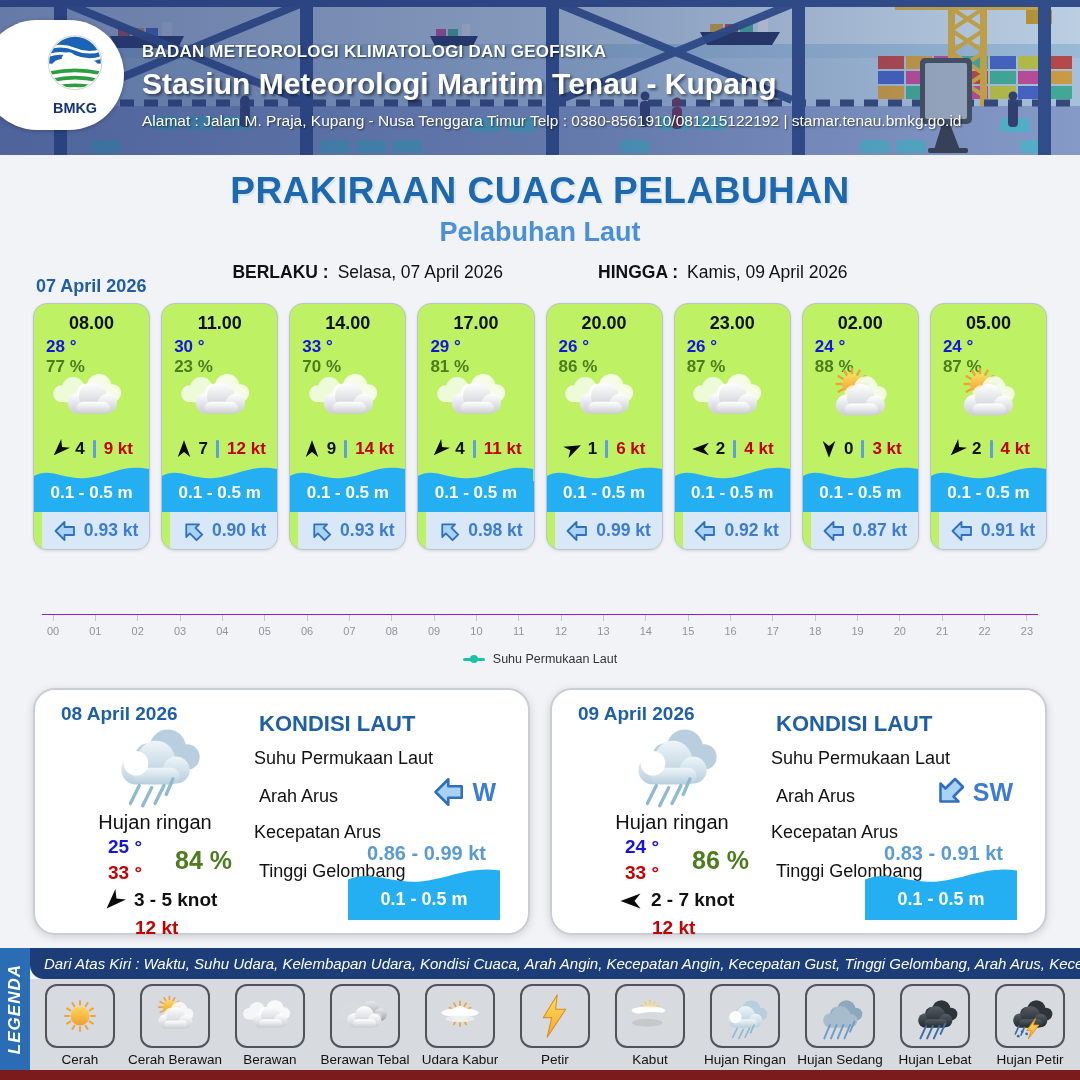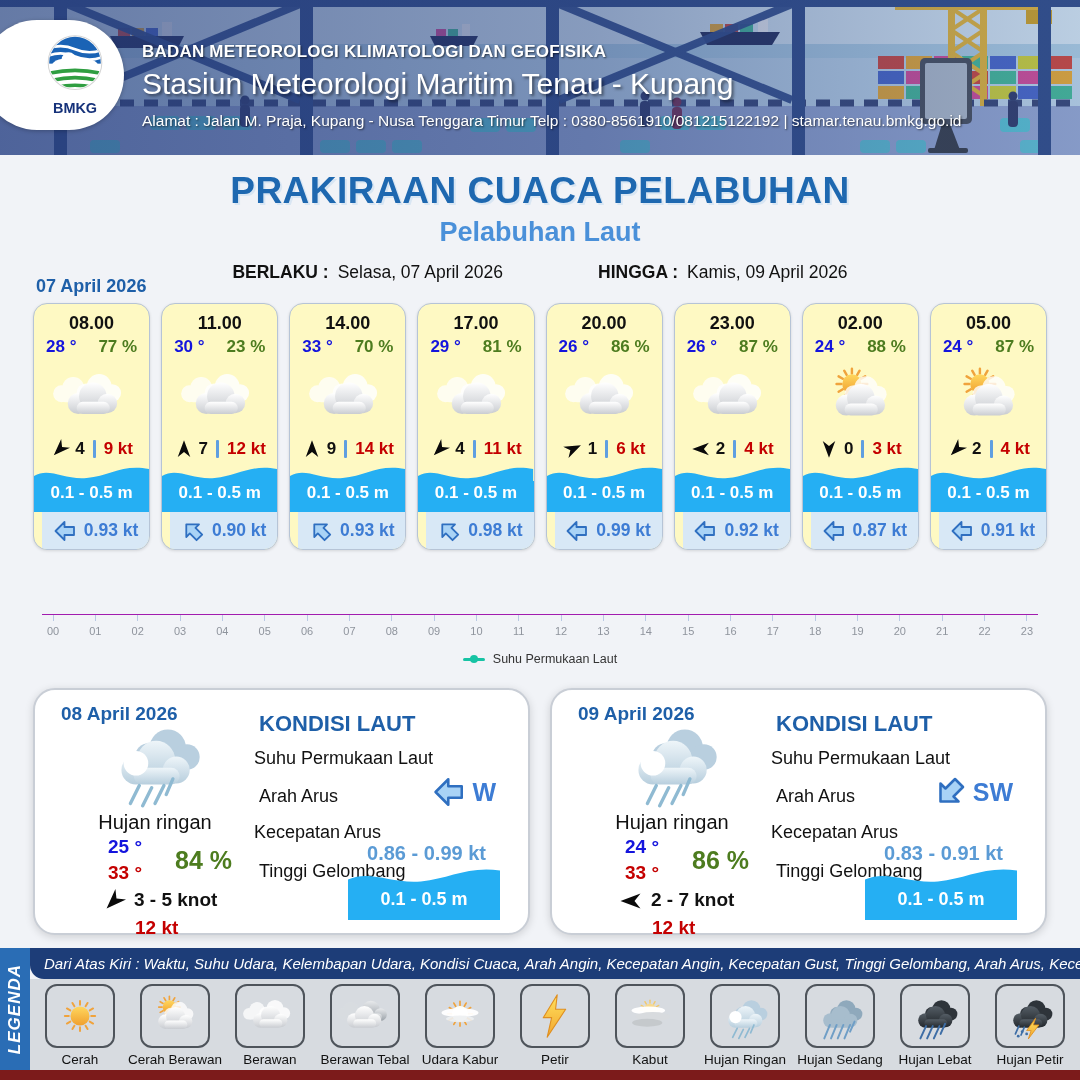--- a/index.html
+++ b/index.html
@@ -8,39 +8,39 @@
 
   
   .hero{position:absolute;left:0;top:0;width:1080px;height:155px;overflow:hidden;}
   .hero-art{position:absolute;inset:0;width:100%;height:100%;}
   .logo-pill{position:absolute;left:-18px;top:20px;width:142px;height:110px;background:#fff;
              border-radius:56px;display:flex;align-items:center;justify-content:flex-end;
              padding-right:16px;box-sizing:border-box;z-index:2;box-shadow:0 1px 4px rgba(0,0,0,.25);}
   .logo-pill svg{width:66px;height:92px;}
   .hero-text{position:absolute;left:142px;top:25px;z-index:2;color:#fff;margin-top:17px;}
   .org{font-size:17px;font-weight:bold;text-shadow:1px 1px 2px rgba(0,0,0,.6);letter-spacing:.2px;}
-  .station{font-size:30px;font-weight:normal;margin-top:5px;text-shadow:2px 2px 3px rgba(0,0,0,.5);}
+  .station{font-size:30px;font-weight:bold;margin-top:5px;text-shadow:2px 2px 3px rgba(0,0,0,.5);}
   .address{font-size:15.5px;margin-top:11px;text-shadow:1px 1px 2px rgba(0,0,0,.6);}
 
   
   .titles{position:absolute;left:0;right:0;top:155px;height:150px;text-align:center;}
   .main-title{margin:15px 0 0;font-size:37px;font-weight:800;color:#1e68b0;letter-spacing:.5px;
               text-shadow:2px 2px 0 #d9e6f3;}
   .subtitle{margin:5px 0 0;font-size:27px;font-weight:bold;color:#4a90d9;}
   .validity{display:flex;justify-content:center;gap:95px;margin-top:14px;font-size:17.5px;}
   .validity .pair{display:flex;gap:9px;align-items:baseline;}
   .validity b{font-weight:bold;}
   .forecast-date{position:absolute;left:36px;top:121px;font-size:18px;font-weight:bold;color:#1e5fa8;}
 
   
   .cards{position:absolute;left:33px;right:33px;top:303px;height:247px;display:flex;gap:11px;}
-  .fcard{flex:1;background:#fef9c3;border:1px solid #b6c4d6;border-radius:14px;overflow:hidden;
+  .fcard{flex:1;background:#bef264;border:1px solid #b6c4d6;border-radius:14px;overflow:hidden;
          display:flex;flex-direction:column;box-shadow:0 1px 3px rgba(0,0,0,.12);}
   .fc-time{text-align:center;font-weight:bold;font-size:18px;margin-top:9px;height:24px;}
-  .fc-th{display:flex;justify-content:space-between;padding:0 12px;font-size:17px;font-weight:bold;height:24px;}
+  .fc-th{display:flex;justify-content:space-between;padding:0 12px;font-size:17px;font-weight:bold;height:24px;flex-direction:column;}
   .fc-temp{color:#1414dd;}
   .fc-hum{color:#4d7c1f;}
   .fc-icon{height:74px;display:flex;align-items:center;justify-content:center;}
   .fc-icon svg{width:88px;height:68px;}
   .fc-wind{display:flex;align-items:center;justify-content:center;gap:5px;font-size:17px;font-weight:bold;height:30px;}
   .wind-arrow{width:20px;height:20px;display:inline-block;flex:none;}
   .wind-arrow svg{width:100%;height:100%;display:block;}
   .fc-sep{width:3px;height:18px;background:#5f9fe0;border-radius:1px;margin:0 3px;}
   .fc-gust{color:#c40000;}
   .fc-wave{margin-top:auto;}

